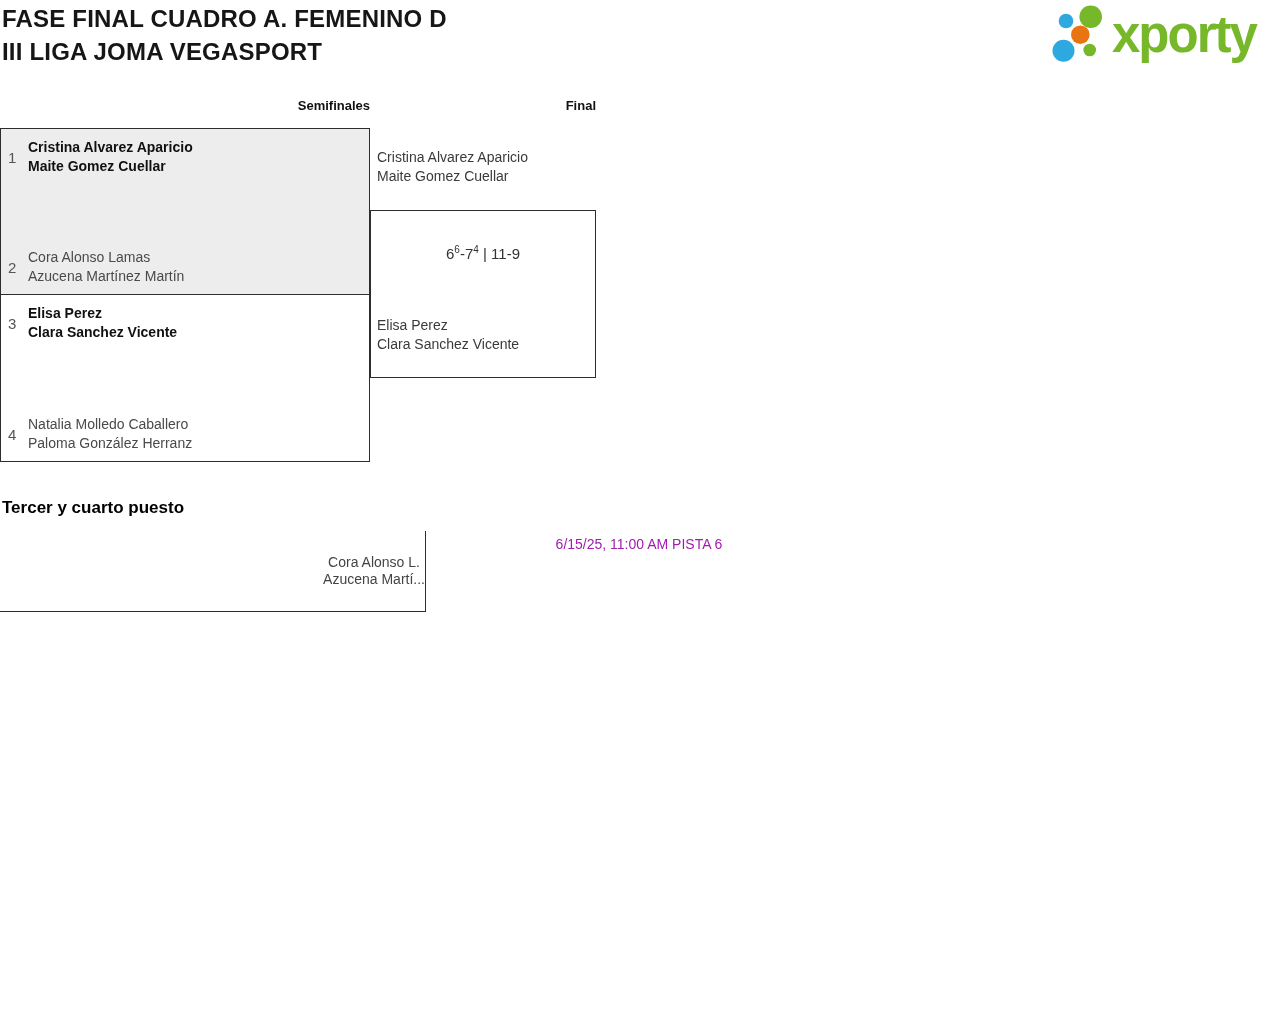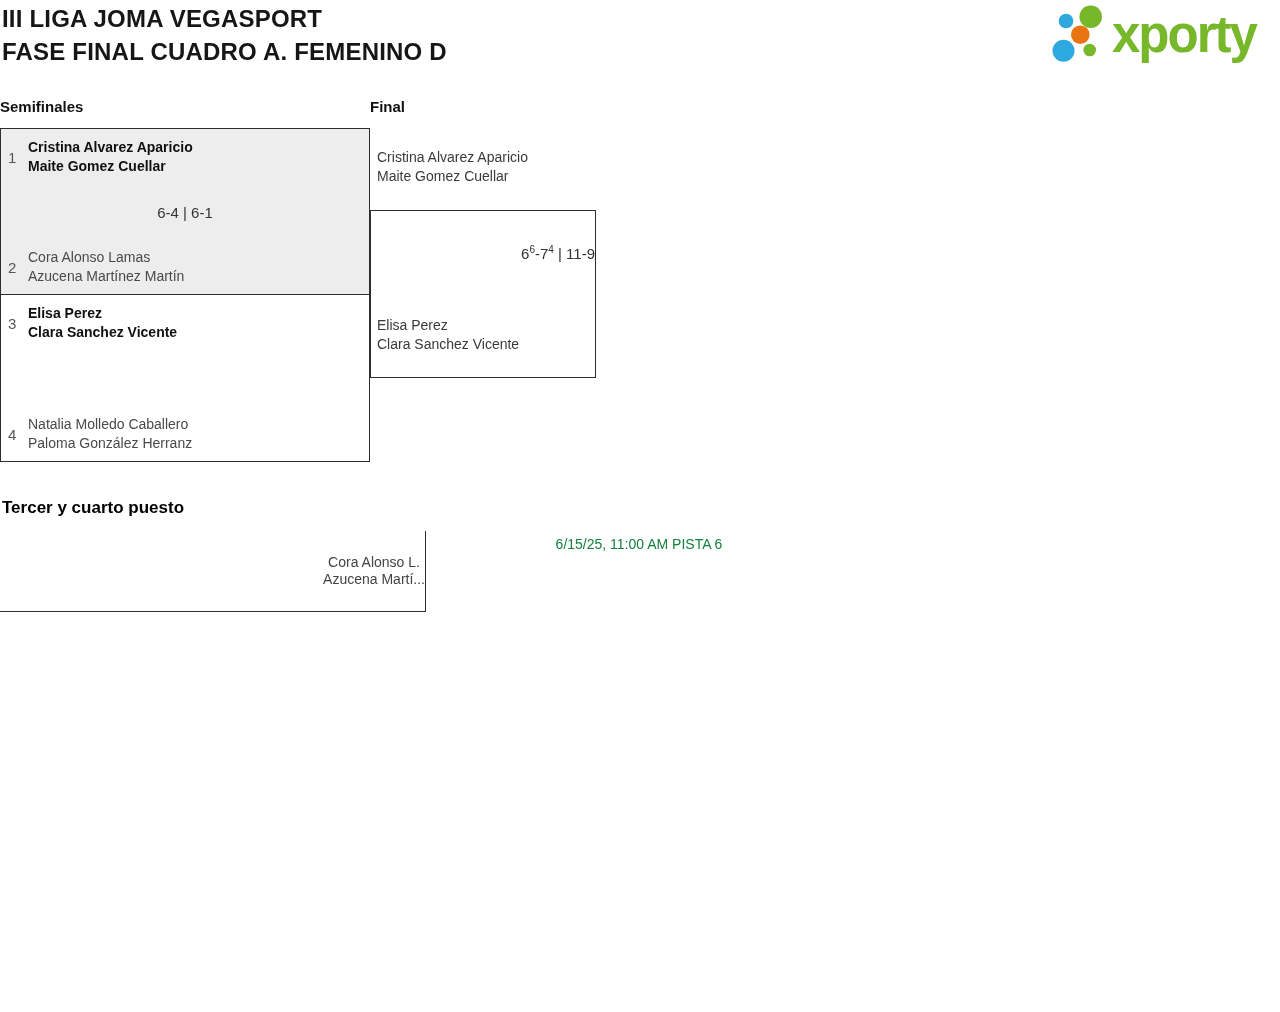--- a/index.html
+++ b/index.html
@@ -30,24 +30,24 @@
     top: 0px;
     width: 230px;
     height: 66px;
     cursor: pointer;
   }
 
   
   .round-header {
     position: absolute;
     top: 98px;
-    font-size: 15px;
+    font-size: 13px;
     font-weight: 700;
     color: #111;
-    text-align: left;
+    text-align: right;
   }
   .rh-semis { left: 0; width: 370px; }
   .rh-final { left: 370px; width: 226px; }
 
   
   .match-sf {
     position: absolute;
     left: 0;
     width: 370px;
     border: 1px solid #2d2d2d;
@@ -97,21 +97,21 @@
     width: 226px;
     height: 168px;
     border: 1px solid #2d2d2d;
     background: #ffffff;
   }
   .final-score {
     position: absolute;
     left: 0;
     right: 0;
     top: 33px;
-    text-align: right;
+    text-align: center;
     font-size: 15px;
     color: #333;
   }
   .final-score sup { font-size: 10px; }
   .final-team {
     font-size: 14px;
     line-height: 19px;
     color: #3a3a3a;
   }
   .final-team.t { position: absolute; left: 377px; top: 148px; }
@@ -152,31 +152,31 @@
     line-height: 17px;
     color: #444;
   }
   .third-mid {
     position: absolute;
     left: 426px;
     top: 536px;
     width: 426px;
     text-align: center;
     font-size: 14px;
-    color: #15803d;
+    color: #a21caf;
   }
 </style>
 </head>
 <body>
 
 <div class="page">
 
   <div class="title">
+    <div>FASE FINAL CUADRO A. FEMENINO D</div>
     <div>III LIGA JOMA VEGASPORT</div>
-    <div>FASE FINAL CUADRO A. FEMENINO D</div>
   </div>
 
   <div class="logo">
     <svg width="230" height="66" viewBox="0 0 230 66">
       <circle cx="16" cy="21" r="7.3" fill="#2EA9E0"></circle>
       <circle cx="40.7" cy="16.7" r="11.3" fill="#76B82A"></circle>
       <circle cx="30.3" cy="34.7" r="9.3" fill="#E87511"></circle>
       <circle cx="13.5" cy="50.7" r="11" fill="#2EA9E0"></circle>
       <circle cx="39.7" cy="50" r="6.3" fill="#76B82A"></circle>
       <text x="62" y="52" font-family="Liberation Sans, sans-serif" font-size="51" font-weight="bold" letter-spacing="-2" fill="#76B82A">xporty</text>
@@ -187,21 +187,20 @@
   <div class="round-header rh-final">Final</div>
 
   <div class="match-sf sf1">
     <div class="team-row t">
       <span class="seed">1</span>
       <div class="names winner">
         <div>Cristina Alvarez Aparicio</div>
         <div>Maite Gomez Cuellar</div>
       </div>
     </div>
-    <div class="sf-score">6-4 | 6-1</div>
     <div class="team-row b">
       <span class="seed">2</span>
       <div class="names">
         <div>Cora Alonso Lamas</div>
         <div>Azucena Martínez Martín</div>
       </div>
     </div>
   </div>
 
   <div class="match-sf sf2">

